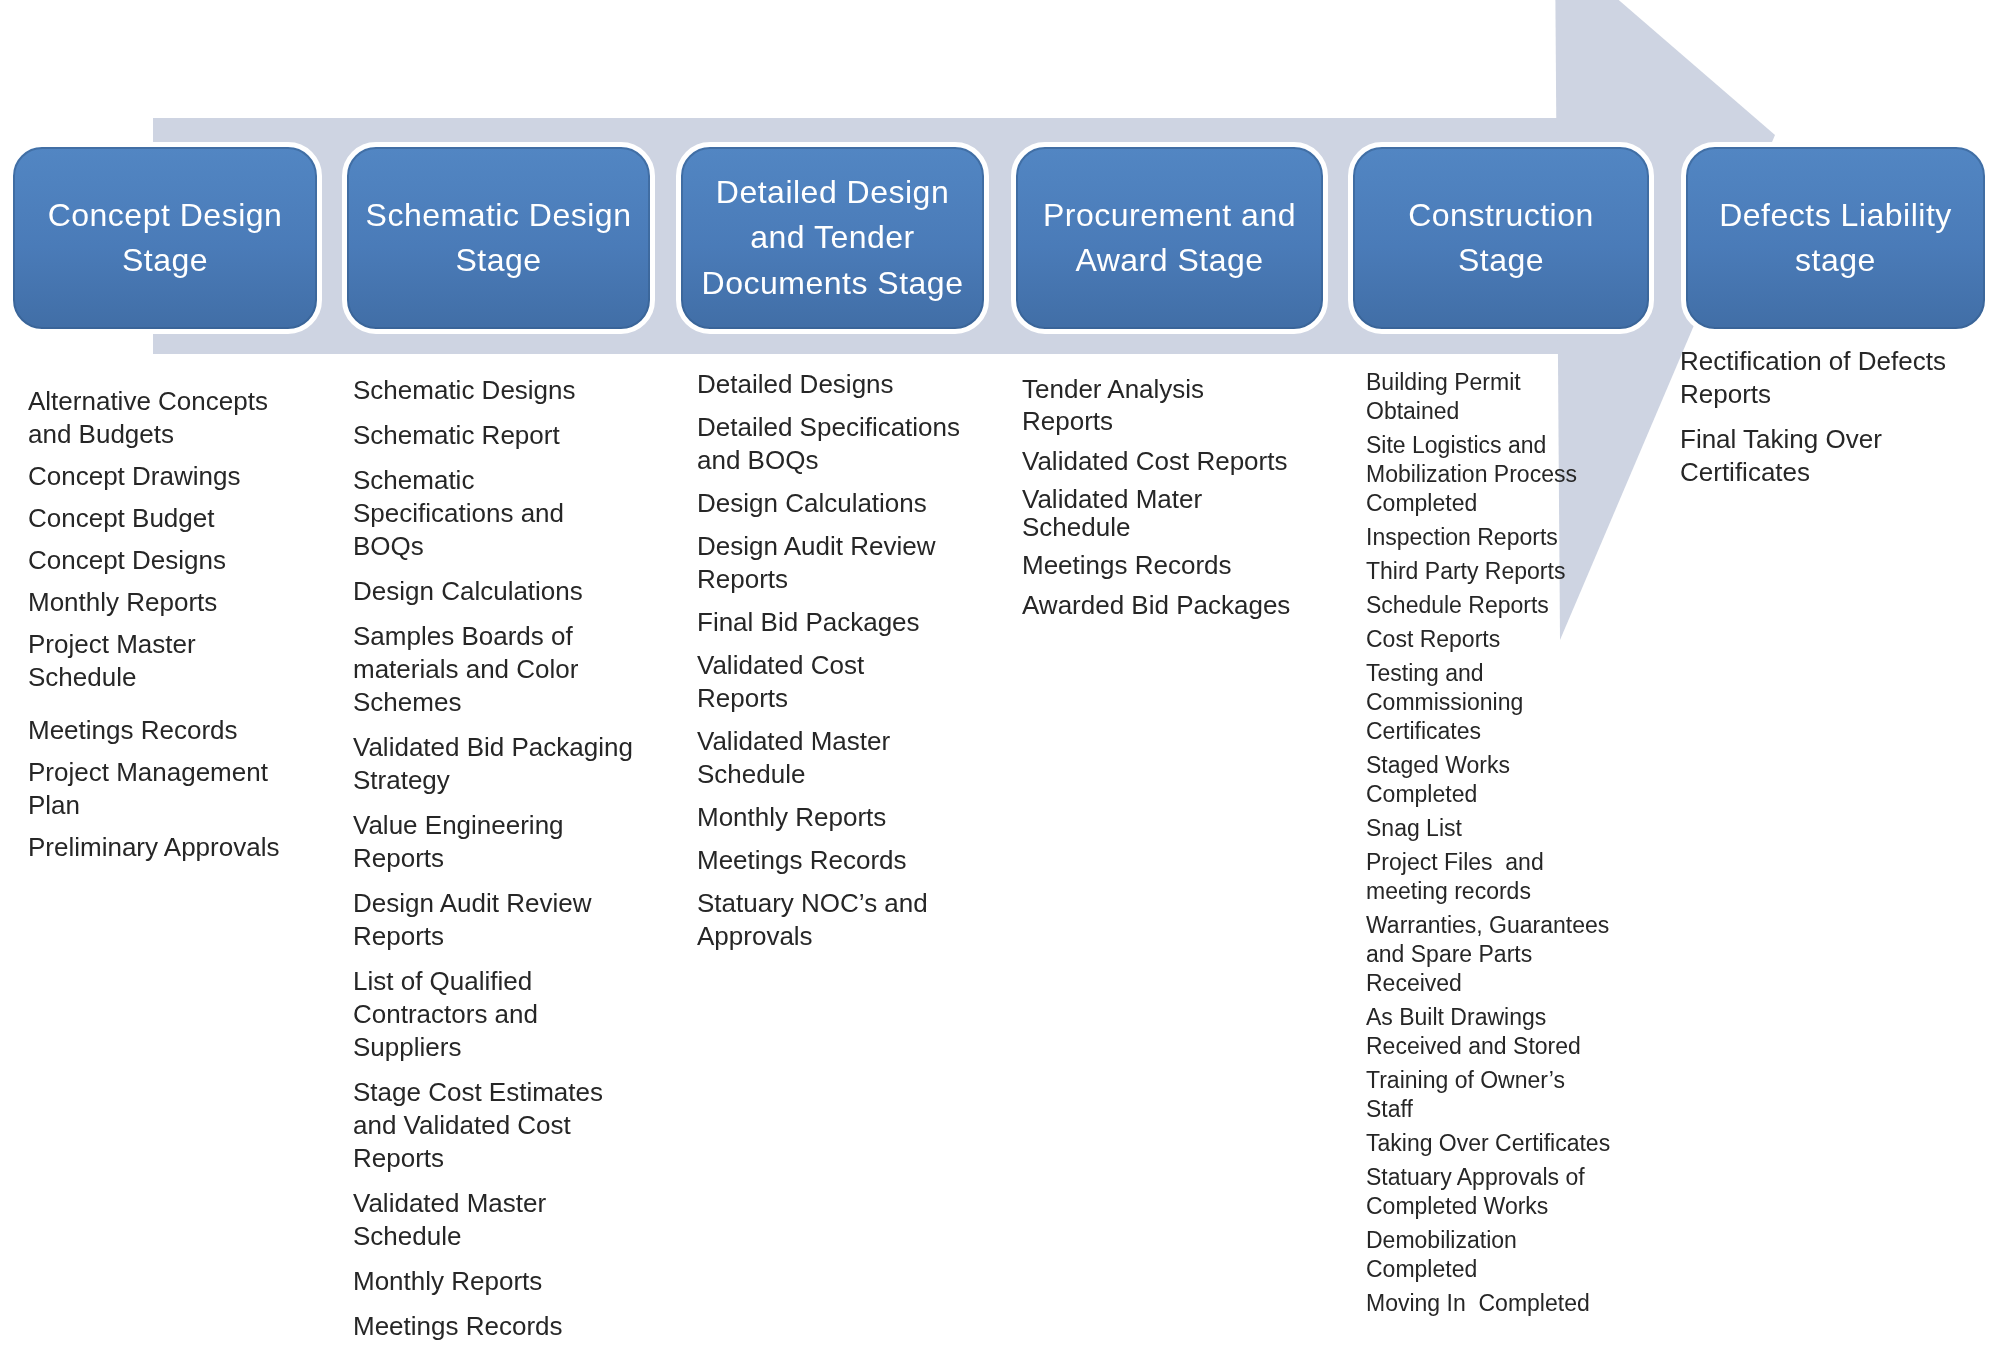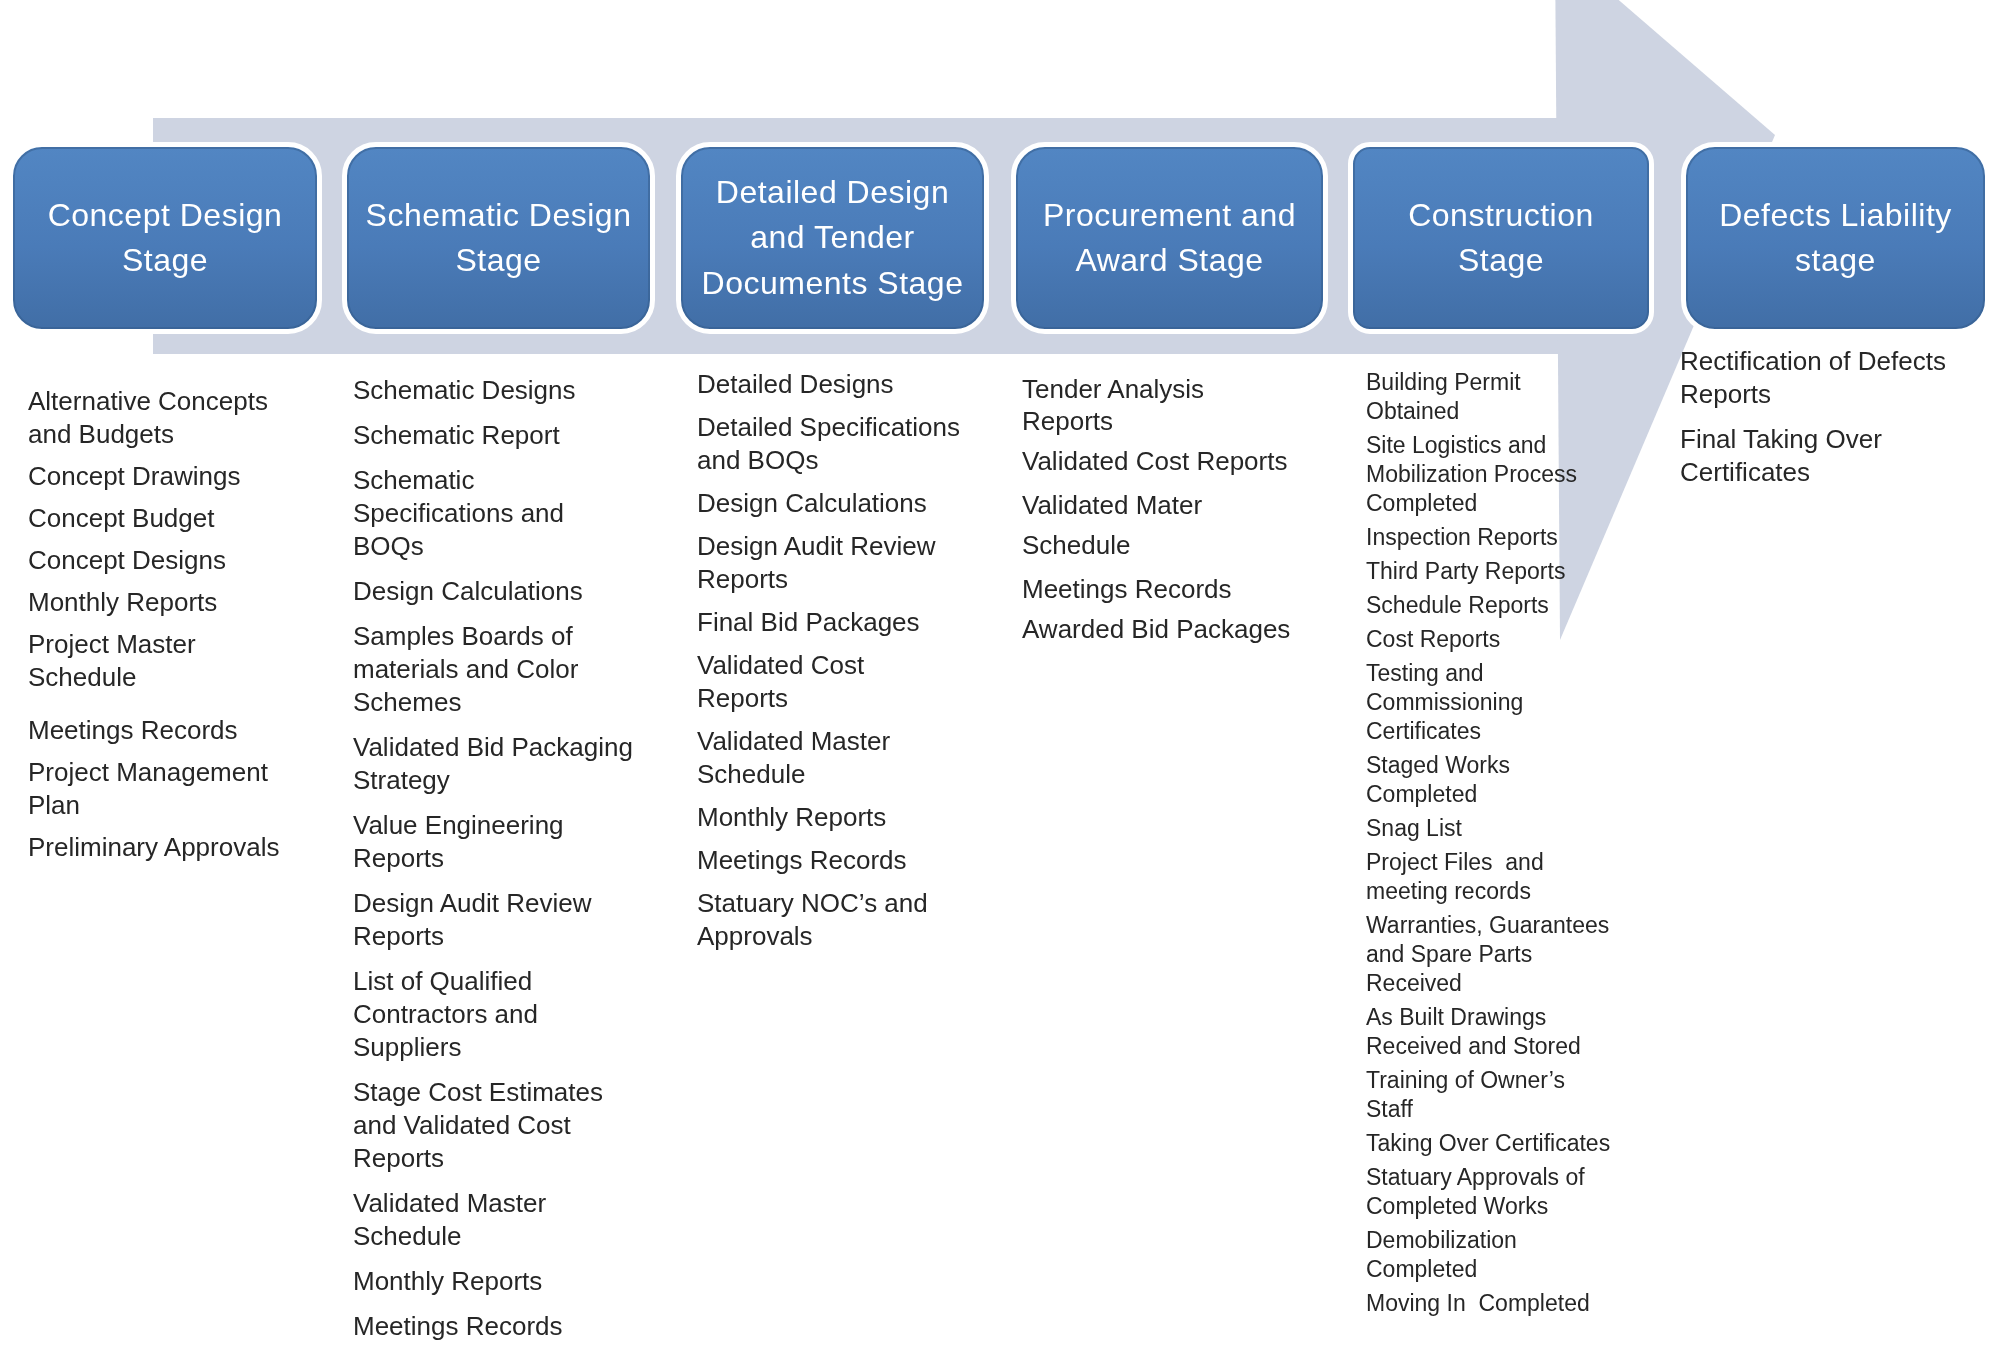--- a/index.html
+++ b/index.html
@@ -121,26 +121,26 @@
 Approvals</p>
       </div>
       <div class="stage-box" style="left: 1011px; width: 317px;">
         <div class="stage-title">Procurement and
 Award Stage</div>
       </div>
       <div class="stage-list" style="left: 1022px; top: 373px; width: 312px; font-size: 26px;">
         <p class="deliverable" style="line-height: 32px; margin-bottom: 8px;">Tender Analysis
 Reports</p>
         <p class="deliverable" style="line-height: 32px; margin-bottom: 8px;">Validated Cost Reports</p>
-        <p class="deliverable" style="line-height: 40px; margin-bottom: 8px;">Validated Mater
+        <p class="deliverable" style="line-height: 28px; margin-bottom: 8px;">Validated Mater
 Schedule</p>
         <p class="deliverable" style="line-height: 32px; margin-bottom: 8px;">Meetings Records</p>
         <p class="deliverable" style="line-height: 32px; margin-bottom: 8px;">Awarded Bid Packages</p>
       </div>
-      <div class="stage-box" style="left: 1348px; width: 306px; border-radius: 22px;">
+      <div class="stage-box" style="left: 1348px; width: 306px;">
         <div class="stage-title">Construction
 Stage</div>
       </div>
       <div class="stage-list" style="left: 1366px; top: 368px; width: 306px; font-size: 23px;">
         <p class="deliverable" style="line-height: 29px; margin-bottom: 5px;">Building Permit
 Obtained</p>
         <p class="deliverable" style="line-height: 29px; margin-bottom: 5px;">Site Logistics and
 Mobilization Process
 Completed</p>
         <p class="deliverable" style="line-height: 29px; margin-bottom: 5px;">Inspection Reports</p>

